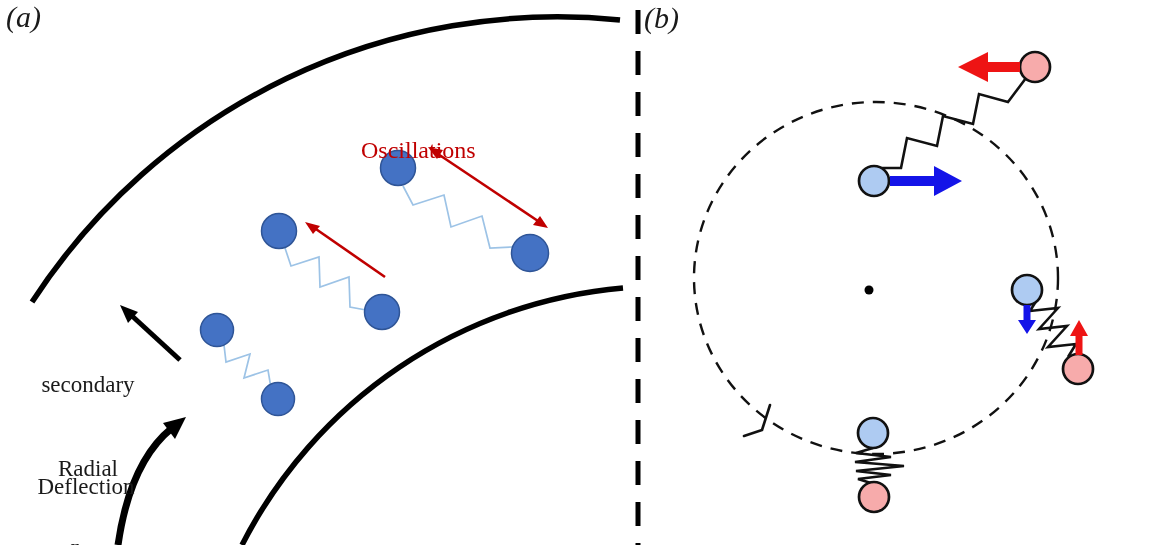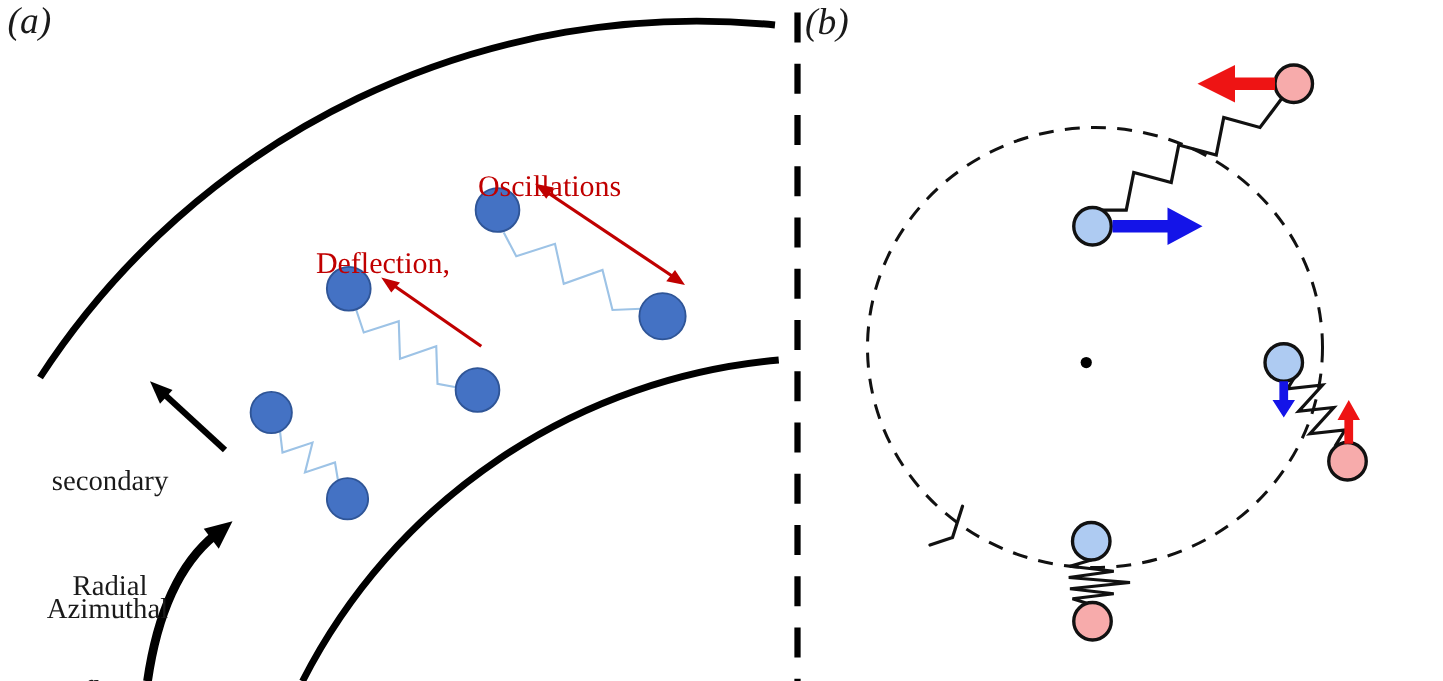--- a/index.html
+++ b/index.html
@@ -6,21 +6,21 @@
   .fig{
     position:relative;
     width:1154px;height:545px;
     background:var(--background,#fff);
     font-family:"Liberation Serif", serif;
     overflow:hidden;
   }
   .fig svg{position:absolute;left:0;top:0;}
   .lbl{position:absolute;color:#1a1a1a;white-space:pre;}
   .panel-label{font-size:30px;font-style:italic;}
-  .red-note{color:var(--red_dark,#C00000);font-size:24px;text-align:right;line-height:26px;}
+  .red-note{color:var(--red_dark,#C00000);font-size:24px;text-align:left;line-height:26px;}
   .black-note{color:#1a1a1a;font-size:23px;text-align:center;line-height:28px;}
   .wall{stroke:#000;stroke-width:5.5;fill:none;}
   .spring-a{stroke:var(--spring_a,#9DC3E6);stroke-width:1.7;fill:none;stroke-linejoin:miter;}
   .bead-a{fill:var(--bead_a,#4472C4);stroke:var(--bead_a_stroke,#2F5597);stroke-width:1.5;}
   .red-arrow{stroke:var(--red_dark,#C00000);stroke-width:2.6;fill:none;}
   .red-head{fill:var(--red_dark,#C00000);}
   .black-arrow{stroke:#000;fill:none;}
   .black-head{fill:#000;}
   .spring-b{stroke:#111;stroke-width:2.6;fill:none;stroke-linejoin:miter;}
   .bead-b-blue{fill:var(--bead_b_blue,#AECBF2);stroke:#111;stroke-width:2.7;}
@@ -95,27 +95,26 @@
 
   <div class="lbl panel-label" style="left:6px;top:0px;">(a)</div>
 
   <div class="lbl panel-label" style="left:644px;top:1px;">(b)</div>
 
   <div class="lbl red-note" style="left:337px;top:111px;width:160px;">
     <span>Oscillations</span>
   </div>
 
   <div class="lbl red-note" style="left:200px;top:146px;width:160px;">
-    <div>Deflection,</div>
   </div>
 
   <div class="lbl black-note" style="left:18px;top:315px;width:140px;">
     <div>secondary</div>
     <div>Radial</div>
     <div>flow</div>
   </div>
 
   <div class="lbl black-note" style="left:16px;top:417px;width:140px;">
-    <div>Azimuthal</div>
+    <div>Deflection</div>
     
   </div>
 
 </div>
 
 </body></html>

